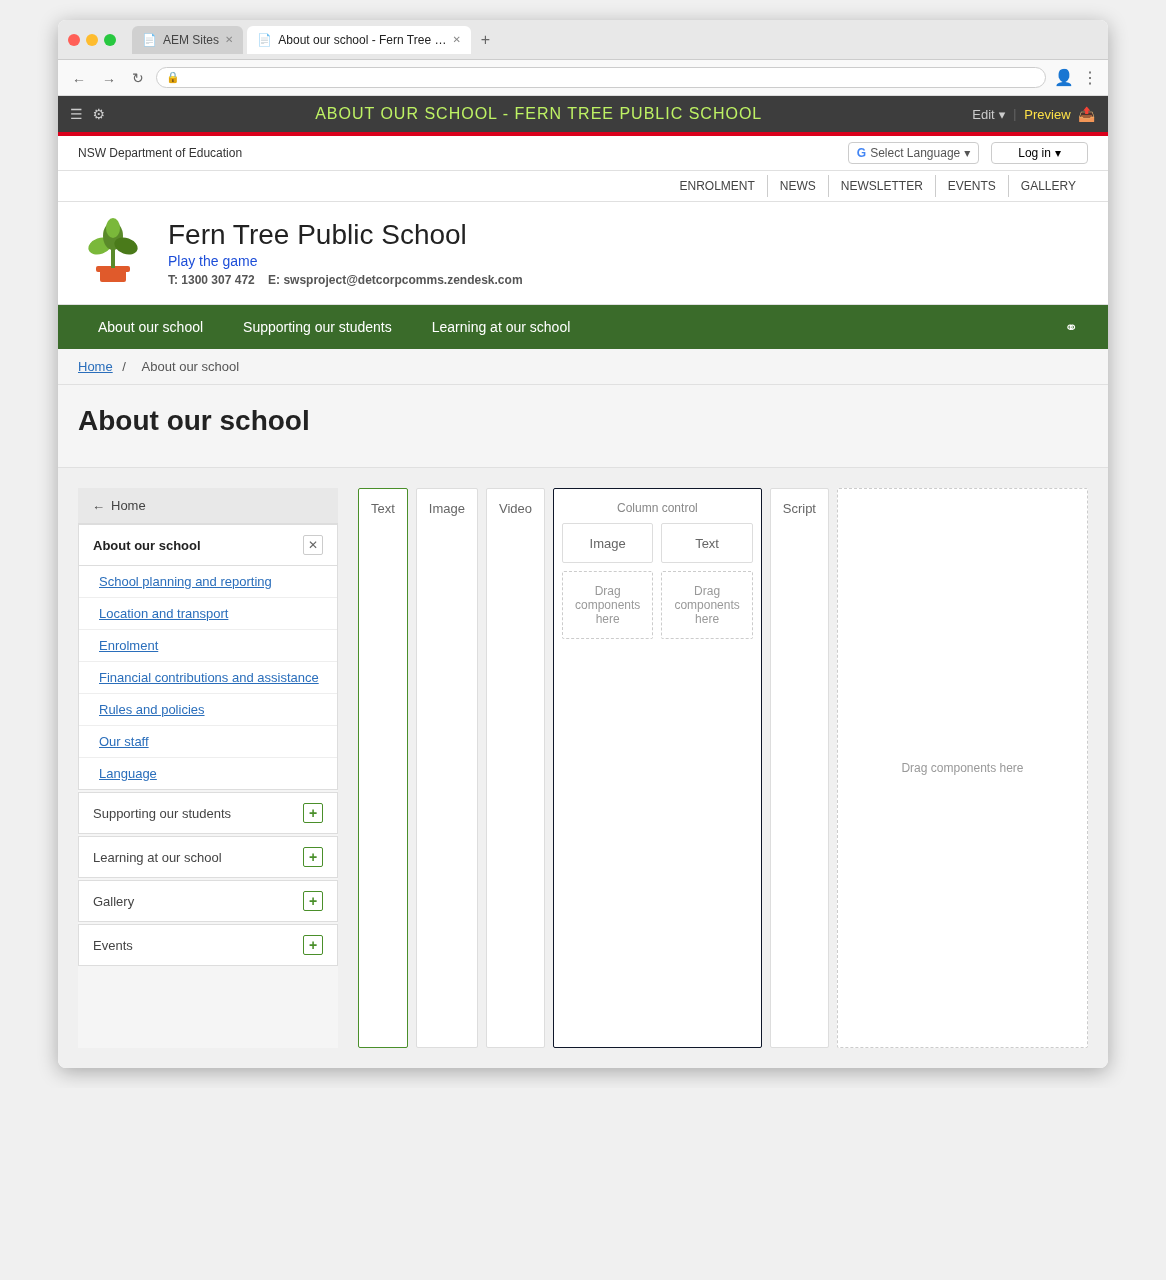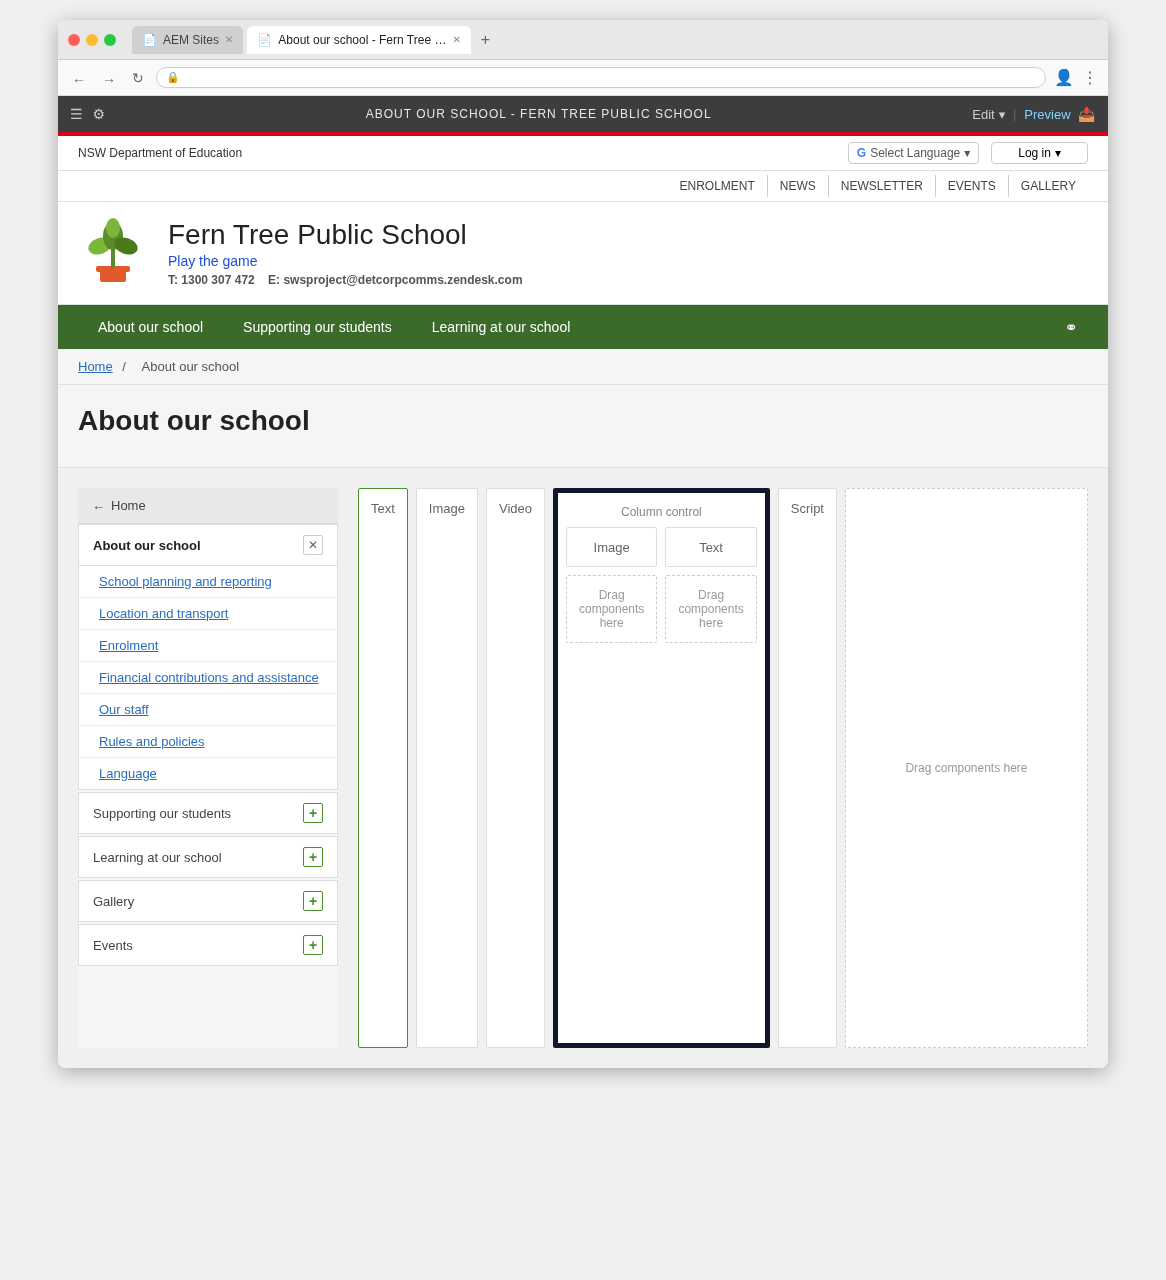--- a/index.html
+++ b/index.html
@@ -85,22 +85,22 @@
       background: #3d3d3d;
       height: 36px;
       display: flex;
       align-items: center;
       padding: 0 12px;
       gap: 10px;
     }
     .aem-toolbar-center {
       flex: 1;
       text-align: center;
-      color: #e5e5e5;
-      font-size: 12px;
+      color: #bef264;
+      font-size: 16px;
       letter-spacing: 1px;
       text-transform: uppercase;
     }
     .aem-toolbar-right {
       display: flex;
       align-items: center;
       gap: 8px;
     }
     .aem-edit-btn {
       background: none;
@@ -108,21 +108,21 @@
       color: #ccc;
       cursor: pointer;
       font-size: 13px;
       display: flex;
       align-items: center;
       gap: 4px;
     }
     .aem-preview-btn {
       background: none;
       border: none;
-      color: #7dd3fc;
+      color: #fde047;
       cursor: pointer;
       font-size: 13px;
     }
     .toolbar-icon-btn {
       background: none;
       border: none;
       color: #ccc;
       cursor: pointer;
       font-size: 14px;
     }
@@ -355,21 +355,21 @@
       text-align: center;
       font-size: 13px;
       color: #666;
       cursor: pointer;
     }
     .content-block.inactive {
       border: 1px solid #ddd;
     }
     .column-control {
       background: #fff;
-      border: 5px solid #0f172a;
+      border: 1px solid #0f172a;
       border-radius: 2px;
       padding: 8px;
     }
     .column-control-label {
       text-align: center;
       font-size: 12px;
       color: #888;
       padding: 4px 0 8px 0;
     }
     .column-row {
@@ -571,24 +571,24 @@
           <li>
               <a>Location and transport</a>
             </li>
           <li>
               <a>Enrolment</a>
             </li>
           <li>
               <a>Financial contributions and assistance</a>
             </li>
           <li>
-              <a>Our staff</a>
+              <a>Rules and policies</a>
             </li>
           <li>
-              <a>Rules and policies</a>
+              <a>Our staff</a>
             </li>
           <li>
               <a>Language</a>
             </li>
         </ul>
       </div>
 
       <div class="sidebar-collapsed">
         <span class="sidebar-collapsed-label">Supporting our students</span>
         <button class="sidebar-expand-btn">+</button>

